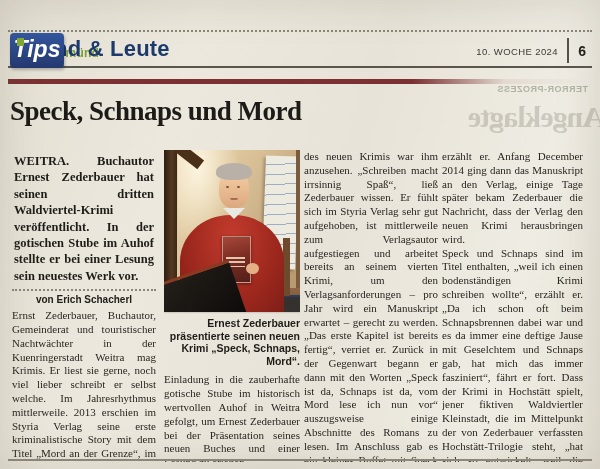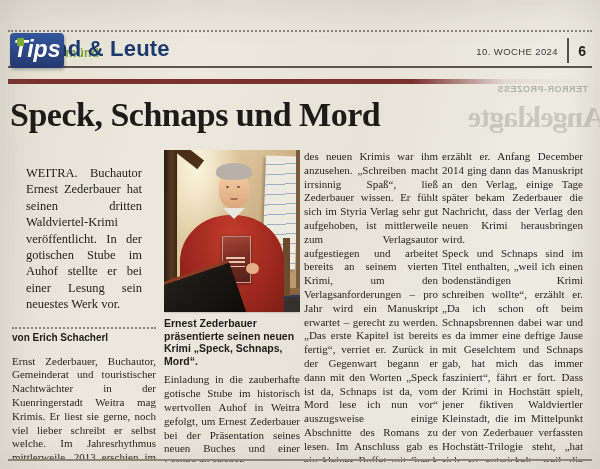--- a/index.html
+++ b/index.html
@@ -25,37 +25,37 @@
   .issue{position:absolute;right:42px;top:46px;font:400 9.5px "Liberation Sans",sans-serif;
     color:#3c3a35;letter-spacing:.4px;}
   .issue-divider{position:absolute;right:31px;top:38px;width:2px;height:25px;background:#55524a;}
   .page-number{position:absolute;right:14px;top:43px;font:700 14px "Liberation Sans",sans-serif;color:#23201c;}
   
   .maroon-bar{position:absolute;left:8px;top:79px;width:578px;height:5px;
     background:linear-gradient(to right,#7b3132 0%,#7b3132 70%,rgba(123,49,50,.08) 86%,rgba(123,49,50,0) 100%);}
   .kicker{position:absolute;left:13px;top:88px;font:700 11px "Liberation Sans",sans-serif;
     color:#23201c;letter-spacing:.3px;}
   .headline{position:absolute;left:10px;top:96px;margin:0;font-family:"Liberation Serif",serif;
-    font-weight:700;font-size:34px;letter-spacing:-.5px;color:#1d1a17;}
+    font-weight:700;font-size:27px;letter-spacing:-.5px;color:#1d1a17;}
   .ghost{position:absolute;transform:scaleX(-1);pointer-events:none;white-space:nowrap;}
   .ghost-headline{top:100px;right:-4px;font:700 30px "Liberation Serif",serif;
     color:rgba(104,99,90,.26);letter-spacing:-1px;}
   .ghost-kicker{top:84px;right:12px;font:700 9px "Liberation Sans",sans-serif;
     color:rgba(92,106,78,.42);letter-spacing:.5px;}
   
   .col{position:absolute;overflow:hidden;}
   .col1{left:12px;top:151px;width:144px;height:309px;}
   .col2{left:164px;top:150px;width:136px;height:312px;}
   .col3{left:304px;top:150px;width:134px;height:312px;}
   .col4{left:442px;top:150px;width:141px;height:312px;}
   p.body{margin:0;font-size:11px;line-height:13.8px;text-align:justify;color:#2a2521;}
-  .lede{margin:14px;font-weight:400;font-size:12.5px;line-height:16.4px;text-align:justify;color:#201d19;}
+  .lede{margin:2px;font-weight:700;font-size:12.5px;line-height:16.4px;text-align:justify;color:#201d19;}
   .byline-rule{border-top:2px dotted #8a8578;margin:5px 0 3px;}
-  .byline{text-align:left;font:700 10px "Liberation Sans",sans-serif;color:#23201c;margin-bottom:12px;}
-  .caption{margin:5px 0 6px;font:700 10.5px/12.6px "Liberation Sans",sans-serif;color:#1f1c18;}
+  .byline{text-align:center;font:700 10px "Liberation Sans",sans-serif;color:#23201c;margin-bottom:4px;}
+  .caption{margin:5px 0 6px;font:700 10.5px/12.6px "Liberation Sans",sans-serif;color:#1f1c18;text-align:right;}
   .bottom-rule{position:absolute;left:8px;right:8px;top:459px;border-top:2px solid #8f8a7d;}
   
   .photo{position:relative;width:136px;height:162px;overflow:hidden;background:#cdb28a;
     box-shadow:0 0 2px rgba(0,0,0,.35);}
   .photo *{position:absolute;}
   .ph-wall{inset:0;background:linear-gradient(120deg,#ecdcb6 0%,#ddc59b 35%,#c5a87f 70%,#b2936b 100%);}
   .ph-light{left:14px;top:0;width:60px;height:95px;
     background:radial-gradient(ellipse at 32% 18%,rgba(255,249,230,.9),rgba(255,249,230,0) 72%);}
   .ph-flipchart{right:3px;top:6px;width:33px;height:113px;background:#edeadf;transform:rotate(2deg);
     box-shadow:-2px 2px 3px rgba(0,0,0,.25);

